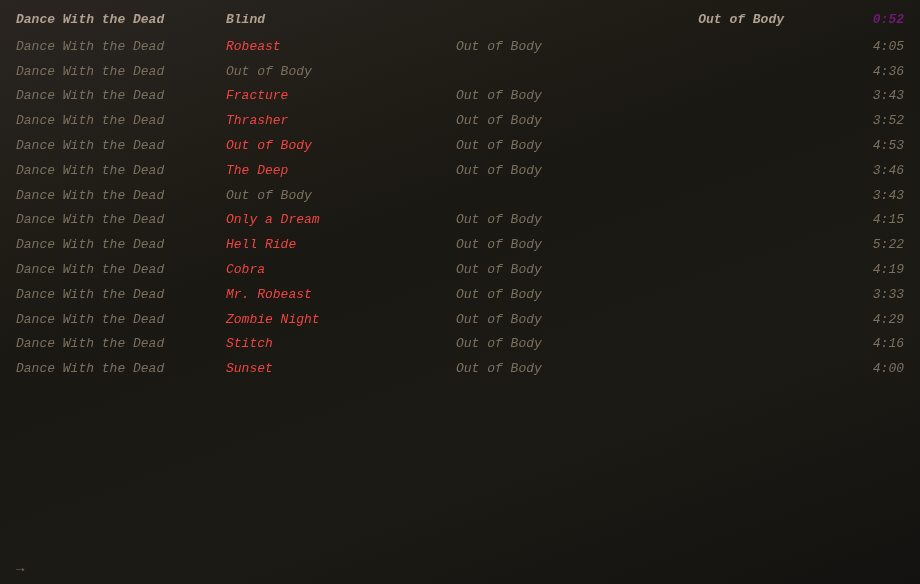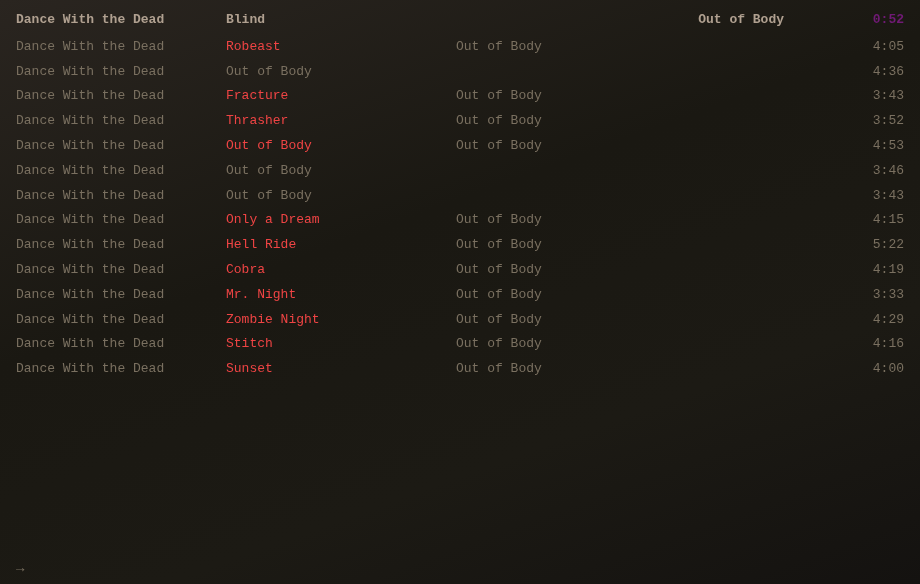--- a/index.html
+++ b/index.html
@@ -21,20 +21,21 @@
 
     .track-list {
       padding: 8px 0;
     }
 
     .track-row {
       display: flex;
       align-items: center;
       padding: 2px 16px;
       line-height: 1.6;
+      font-style: italic;
     }
 
     .track-row.header {
       color: #b0a090;
       font-weight: bold;
       margin-bottom: 2px;
     }
 
     .col-artist {
       width: 210px;
@@ -122,20 +123,21 @@
       <div class="col-duration">3:52</div>
     </div>
     <div class="track-row">
       <div class="col-artist">Dance With the Dead</div>
       <div class="col-title">Out of Body</div>
       <div class="col-album">Out of Body</div>
       <div class="col-duration">4:53</div>
     </div>
     <div class="track-row">
       <div class="col-artist">Dance With the Dead</div>
+      <div class="col-title">The Deep</div>
       <div class="col-album">Out of Body</div>
       <div class="col-duration">3:46</div>
     </div>
     <div class="track-row">
       <div class="col-artist">Dance With the Dead</div>
       <div class="col-album">Out of Body</div>
       <div class="col-duration">3:43</div>
     </div>
     <div class="track-row">
       <div class="col-artist">Dance With the Dead</div>
@@ -150,21 +152,21 @@
       <div class="col-duration">5:22</div>
     </div>
     <div class="track-row">
       <div class="col-artist">Dance With the Dead</div>
       <div class="col-title">Cobra</div>
       <div class="col-album">Out of Body</div>
       <div class="col-duration">4:19</div>
     </div>
     <div class="track-row">
       <div class="col-artist">Dance With the Dead</div>
-      <div class="col-title">Mr. Night</div>
+      <div class="col-title">Mr. Robeast</div>
       <div class="col-album">Out of Body</div>
       <div class="col-duration">3:33</div>
     </div>
     <div class="track-row">
       <div class="col-artist">Dance With the Dead</div>
       <div class="col-title">Zombie Night</div>
       <div class="col-album">Out of Body</div>
       <div class="col-duration">4:29</div>
     </div>
     <div class="track-row">

